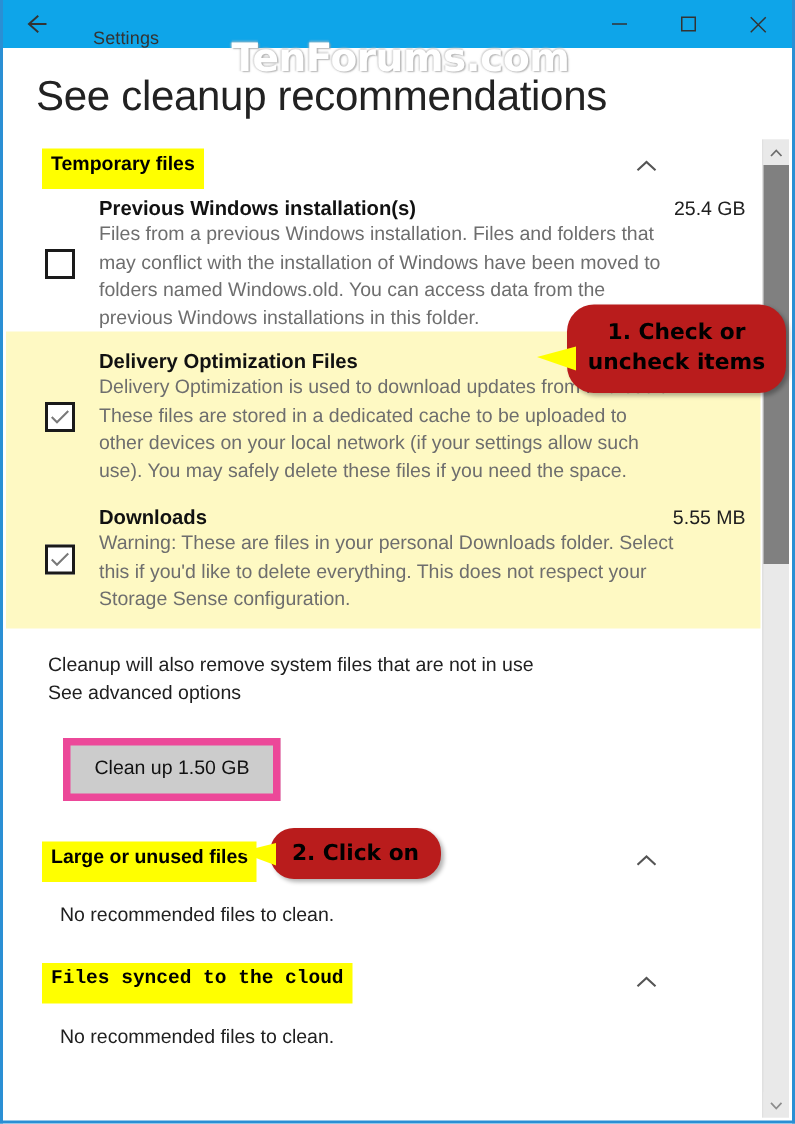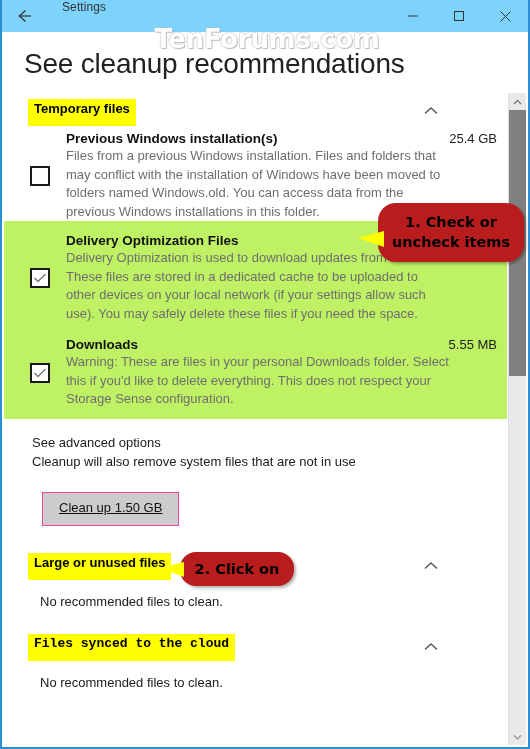--- a/index.html
+++ b/index.html
@@ -22,23 +22,23 @@
     border: 2px solid #2a8fd4;
     border-top: none;
     background: #ffffff;
     overflow: hidden;
   }
 
   
   #titlebar {
     position: relative;
     height: 32px;
-    background: #7dd3fc;
-    display: flex;
-    align-items: flex-start;
+    background: #0ea5e9;
+    display: flex;
+    align-items: flex-end;
   }
   #back-button {
     width: 44px;
     height: 32px;
     display: flex;
     align-items: center;
     justify-content: center;
     color: #333333;
   }
   #back-button svg { display: block; }
@@ -136,21 +136,21 @@
     top: 13px;
     color: #555555;
   }
   .section-chevron svg { display: block; }
 
   
   .item-group {
     padding: 0;
   }
   .item-group.shaded {
-    background: #bef264;
+    background: #fef9c3;
     padding: 12px 0 10px 0;
   }
   .item {
     display: flex;
     align-items: center;
     padding: 0 0 0 26px;
   }
   .item + .item { margin-top: 14px; }
   .checkbox {
     width: 20px;
@@ -200,29 +200,28 @@
     padding: 14px 0 0 28px;
   }
   .footer-line {
     font-size: 13px;
     color: #202020;
     line-height: 19px;
   }
   #cleanup-button {
     margin: 21px 0 0 38px;
     background: #cccccc;
-    border: 1px solid #ec4899;
+    border: 5px solid #ec4899;
     color: #111111;
     font-size: 13px;
     font-family: "Liberation Sans", sans-serif;
     padding: 0 16px;
     height: 32px;
     line-height: 30px;
     display: inline-block;
-    text-decoration: underline;
   }
 
   .empty-note {
     font-size: 13px;
     color: #202020;
     padding: 8px 16px 0 36px;
   }
 
   
   #scrollbar {
@@ -397,22 +396,22 @@
             <div class="item-titlerow">
               <span class="item-name">Downloads</span>
               <span class="item-size">5.55 MB</span>
             </div>
             <div class="item-desc">Warning: These are files in your personal Downloads folder. Select this if you'd like to delete everything. This does not respect your Storage Sense configuration.</div>
           </div>
         </div>
       </div>
 
       <div class="footer-block">
+        <div class="footer-line">Cleanup will also remove system files that are not in use</div>
         <div class="footer-line">See advanced options</div>
-        <div class="footer-line">Cleanup will also remove system files that are not in use</div>
       </div>
       <div id="cleanup-button">Clean up 1.50 GB</div>
 
       
       <div class="section-header" style="margin-top:22px;">
         <div class="section-title">Large or unused files</div>
         <div class="section-chevron">
           <svg width="16" height="10" viewBox="0 0 16 10">
             <path d="M2 7.5 L8 2 L14 7.5" fill="none" stroke="#555555" stroke-width="1.4"></path>
           </svg>

